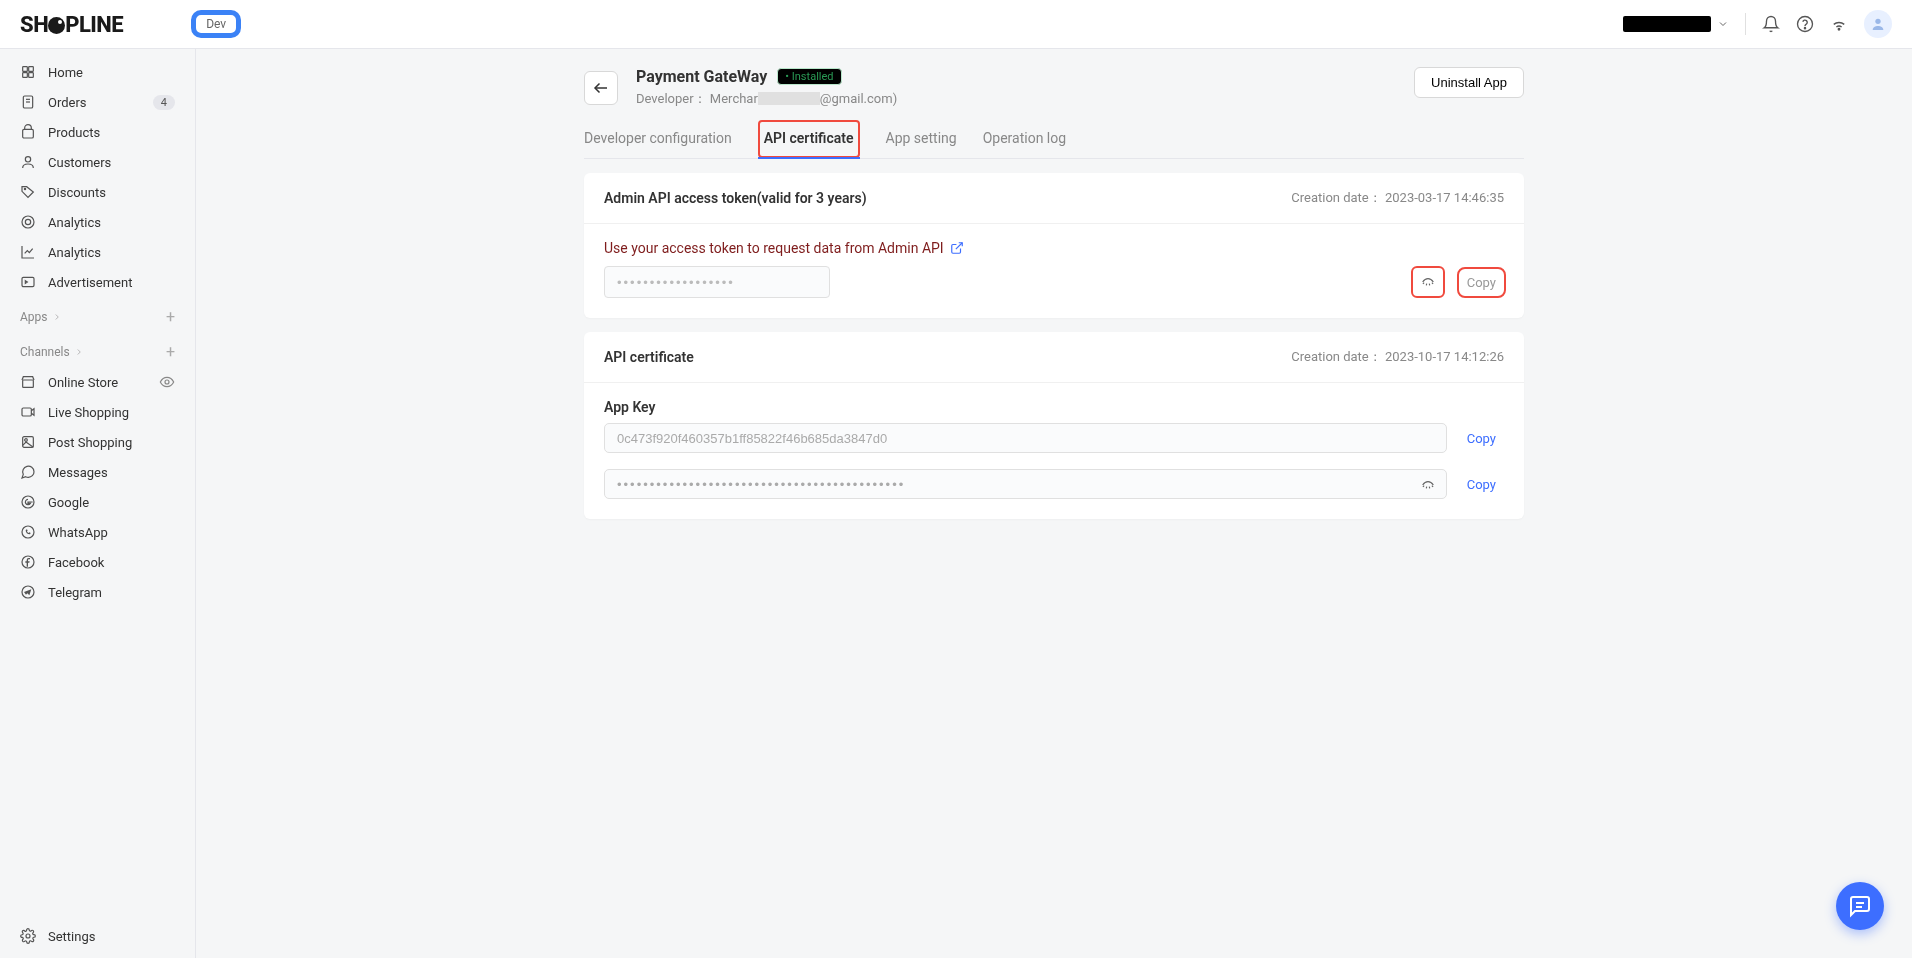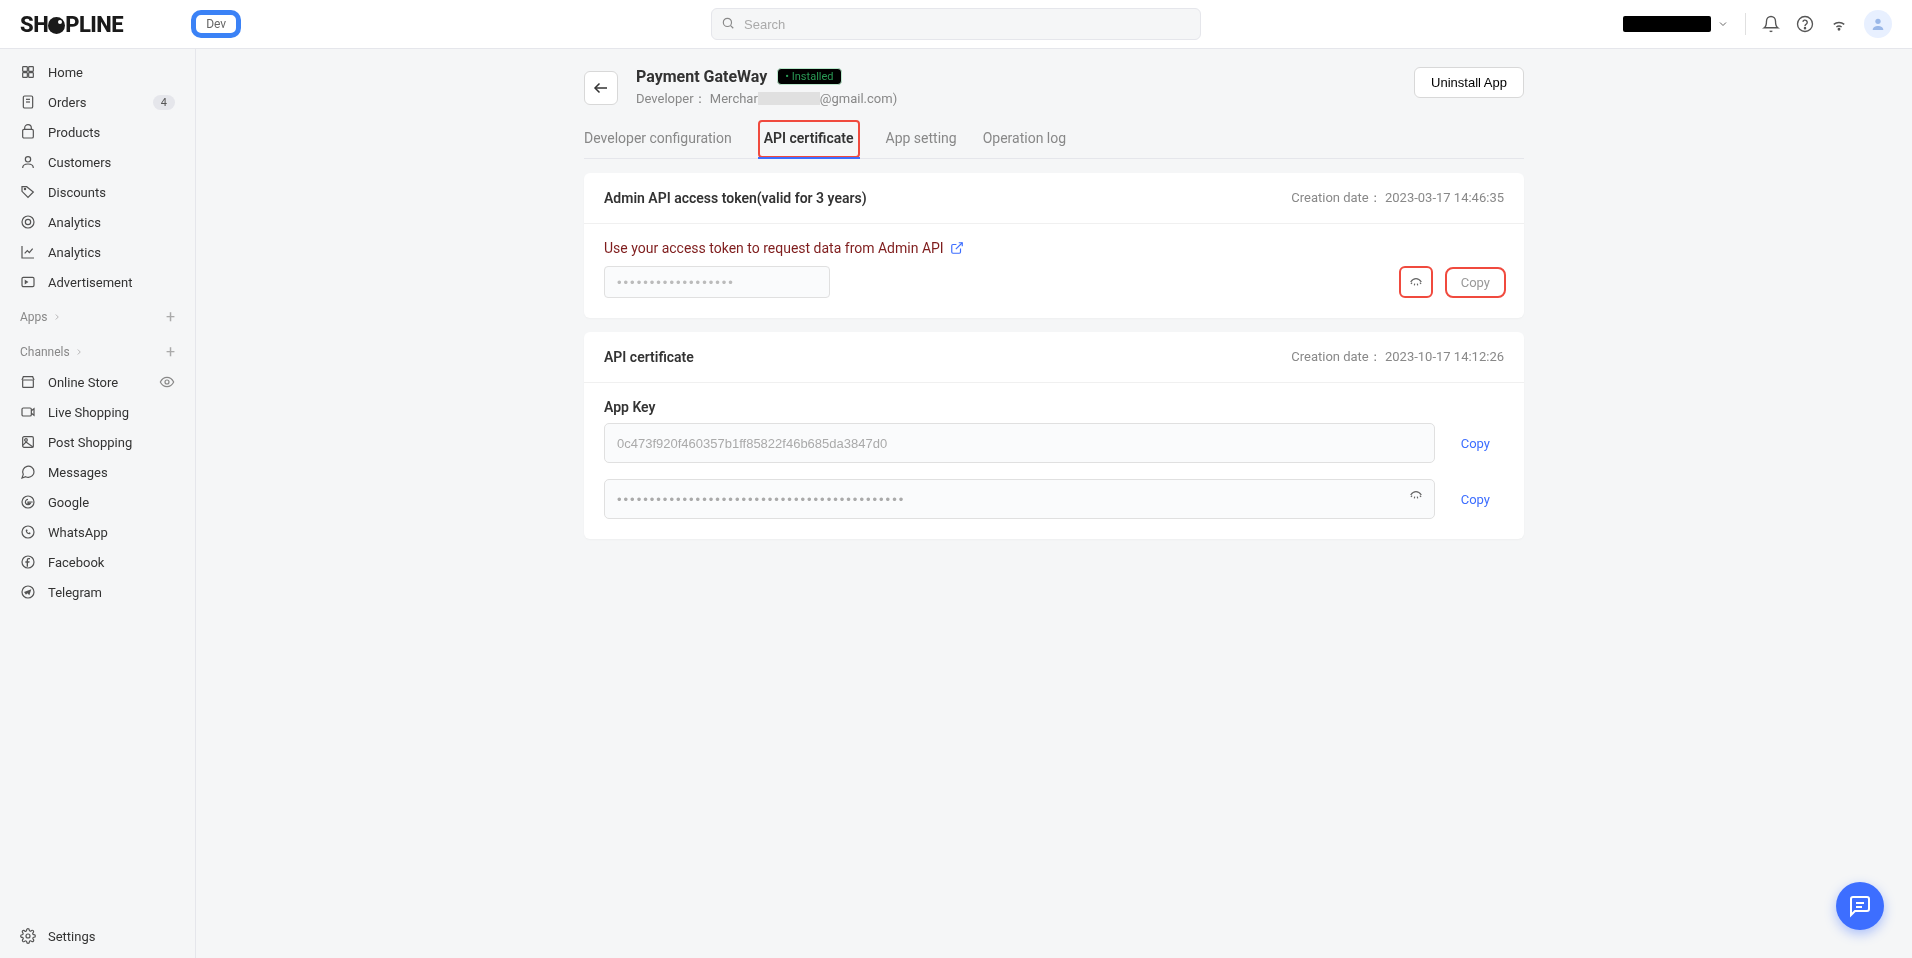--- a/index.html
+++ b/index.html
@@ -48,45 +48,36 @@
 .card-meta { color: #888; font-size: 13px; }
 .card-divider { height: 1px; background: #f0f0f0; }
 .card-body { padding: 16px 20px 20px; }
 .field-label { font-size: 14px; color: #7f1d1d; margin-bottom: 10px; display: flex; align-items: center; gap: 6px; }
 .ext-link { color: #3d6eff; cursor: pointer; }
 .token-row { display: flex; gap: 12px; align-items: center; }
 .token-input { flex: 1; height: 32px; background: #fafbfc; border: 1px solid #e0e0e0; border-radius: 4px; padding: 0 36px 0 12px; font-size: 13px; color: #bbb; letter-spacing: 2px; position: relative; }
 .input-wrap { position: relative; flex: 1; }
 .reveal-btn { position: absolute; right: 8px; top: 5px; width: 22px; height: 22px; display: flex; align-items: center; justify-content: center; cursor: pointer; color: #666; }
 .reveal-btn.highlight-red { outline: 2px solid #f04a3e; border-radius: 4px; padding: 2px; right: 4px; top: 2px; width: 30px; height: 28px; }
-.copy-btn { color: #999; font-size: 13px; cursor: pointer; padding: 6px 14px; }
+.copy-btn { color: #999; font-size: 13px; cursor: pointer; padding: 6px 8px; }
 .copy-btn.blue { color: #3d6eff; }
 .copy-btn.highlight-red { outline: 2px solid #f04a3e; border-radius: 6px; }
 .field-block { margin-bottom: 16px; }
 .field-block:last-child { margin-bottom: 0; }
 .field-title { font-weight: 600; font-size: 14px; margin-bottom: 8px; }
-.readonly-input { width: 100%; height: 40px; background: #fafbfc; border: 1px solid #e0e0e0; border-radius: 5px; padding: 0 12px; font-size: 13px; color: #aaa; }
+.readonly-input { width: 100%; height: 30px; background: #fafbfc; border: 1px solid #e0e0e0; border-radius: 5px; padding: 0 12px; font-size: 13px; color: #aaa; }
 .chat-fab { position: fixed; right: 28px; bottom: 28px; width: 48px; height: 48px; border-radius: 50%; background: #3d6eff; display: flex; align-items: center; justify-content: center; color: #fff; cursor: pointer; box-shadow: 0 4px 12px rgba(61,110,255,0.4); }
 svg { display: block; }
 </style>
 </head>
 <body>
 
 <div class="top-bar">
   <div class="logo">SH<span class="o"></span>PLINE</div>
   <div class="dev-badge">Dev</div>
-  <div class="search-wrap">
-    <span class="search-icon-pos">
-      <svg width="14" height="14" viewBox="0 0 24 24" fill="none" stroke="currentColor" stroke-width="2">
-          <circle cx="11" cy="11" r="7"></circle>
-          <line x1="21" y1="21" x2="16.5" y2="16.5"></line>
-        </svg>
-    </span>
-    <input class="search-input" placeholder="Search" style="">
-  </div>
   <div class="top-right">
     <div style="display:flex;align-items:center;gap:6px;cursor:pointer">
       <div class="redact"></div>
       <svg width="12" height="12" viewBox="0 0 24 24" fill="none" stroke="#666" stroke-width="2">
           <polyline points="6 9 12 15 18 9"></polyline>
         </svg>
     </div>
     <div class="divider-v"></div>
     <span class="top-icon">
       <svg width="18" height="18" viewBox="0 0 24 24" fill="none" stroke="currentColor" stroke-width="1.8">

